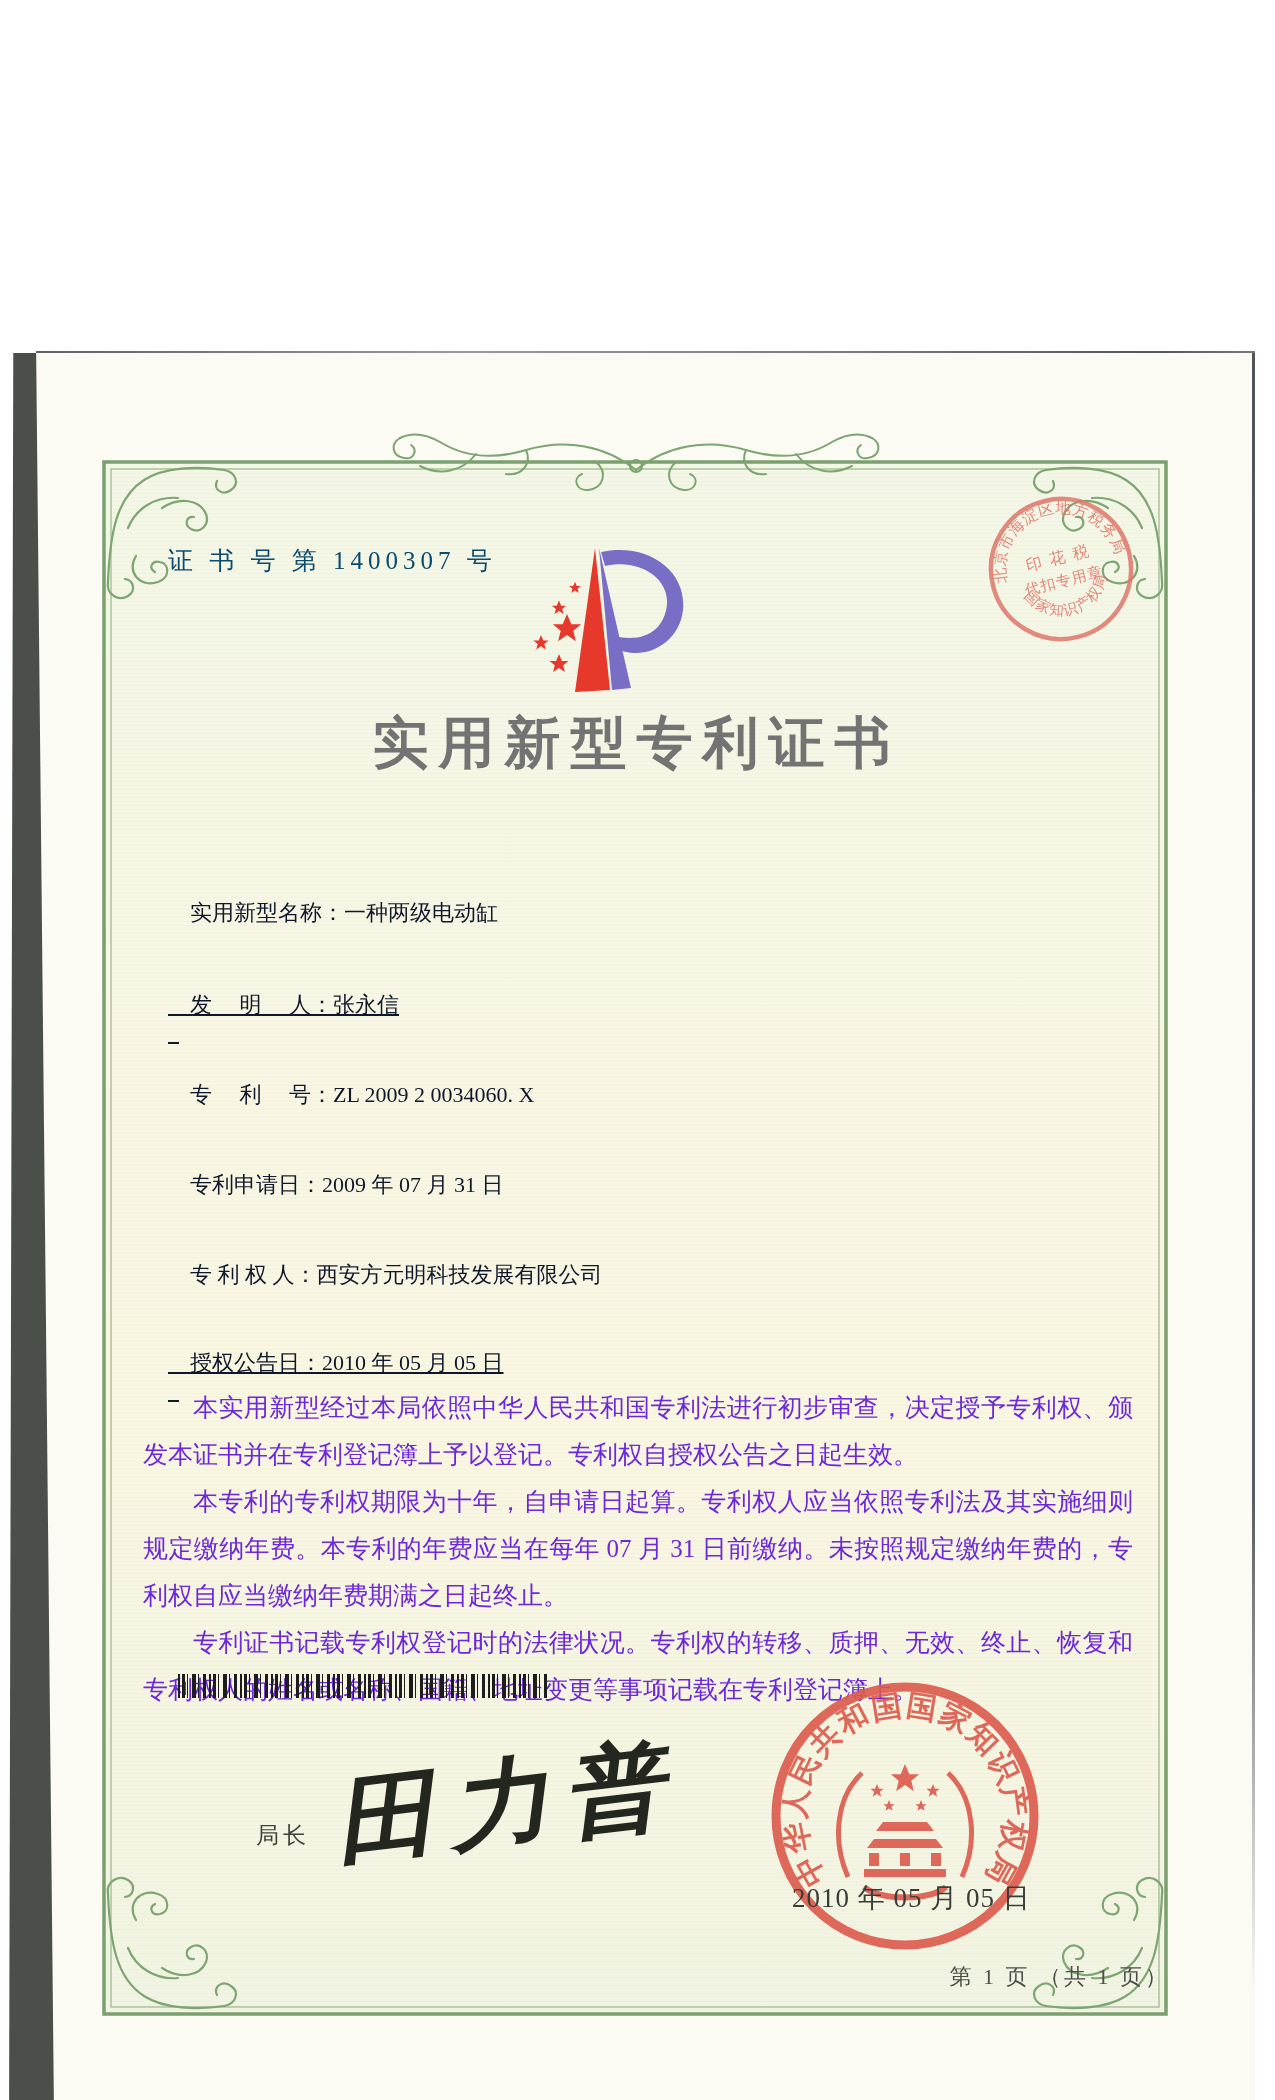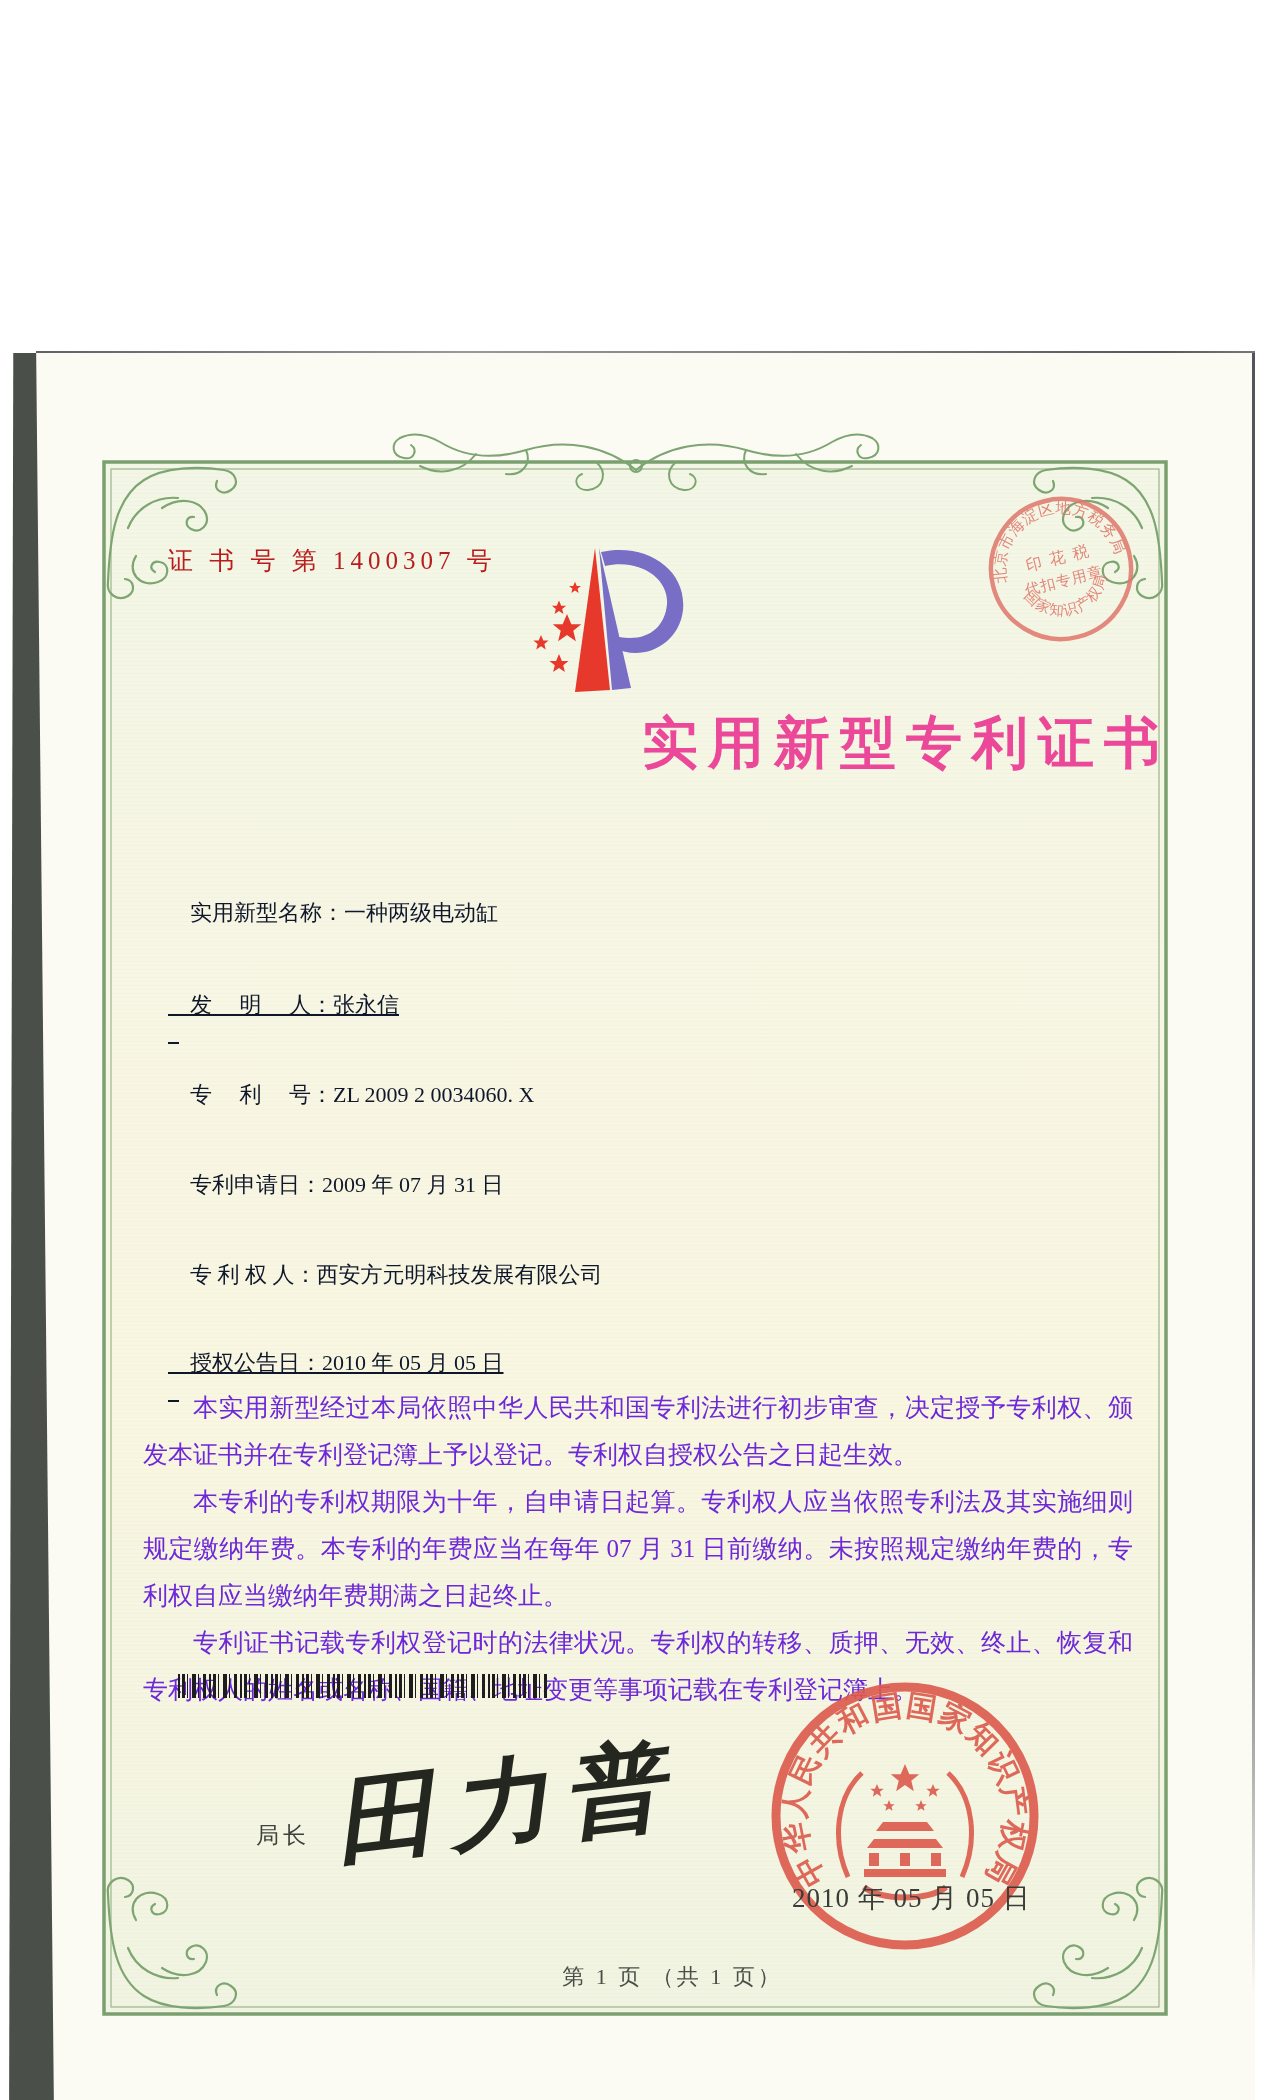--- a/index.html
+++ b/index.html
@@ -29,27 +29,27 @@
   
   .frame-svg { position:absolute; left:100px; top:422px; width:1072px; height:1600px; }
   .tint-texture {
     position:absolute; left:112px; top:470px; width:1048px; height:1540px;
     background:repeating-linear-gradient(0deg, rgba(150,180,120,0.05) 0 1px, rgba(0,0,0,0) 1px 4px);
     pointer-events:none;
   }
   
   .cert-no {
     position:absolute; left:168px; top:544px;
-    font-size:25px; letter-spacing:5px; color:#b91c1c; white-space:pre;
+    font-size:25px; letter-spacing:5px; color:#0c4a6e; white-space:pre;
   }
   .cnipa-logo { position:absolute; left:515px; top:540px; width:205px; height:164px; }
   .cert-title {
     position:absolute; left:103px; top:706px; width:1067px;
-    text-align:right; font-size:56px; font-weight:700;
-    letter-spacing:10px; color:#ec4899;
+    text-align:center; font-size:56px; font-weight:700;
+    letter-spacing:10px; color:#737373;
   }
   .field-row {
     position:absolute; left:168px; width:960px;
     font-size:22px; color:#0f172a; white-space:pre;
   }
   .field-row .f-label { white-space:pre; }
   .field-row .f-value { white-space:pre; }
   .r1 { top:872px; } .r2 { top:964px;text-decoration:underline; } .r3 { top:1054px; }
   .r4 { top:1144px; } .r5 { top:1234px; } .r6 { top:1322px;text-decoration:underline; }
   .paragraphs {
@@ -76,21 +76,21 @@
   .seal-date {
     position:absolute; left:792px; top:1880px;
     font-size:27px; color:#3a3d37; letter-spacing:1px; white-space:pre;
   }
   .tax-stamp-svg {
     position:absolute; left:985px; top:493px; width:152px; height:152px;
     transform:rotate(-14deg); opacity:0.85;
   }
   .page-footer {
     position:absolute; left:103px; top:1962px; width:1067px;
-    text-align:center; font-size:22px; letter-spacing:3px; color:#4a4e48; white-space:pre;padding-left:36px;
+    text-align:right; font-size:22px; letter-spacing:3px; color:#4a4e48; white-space:pre;
   }
 </style>
 </head>
 <body>
 
 <div class="screen">
 
   <div class="scan-page"></div>
   <div class="scan-edge-top"></div>
   <div class="scan-edge-right"></div>

